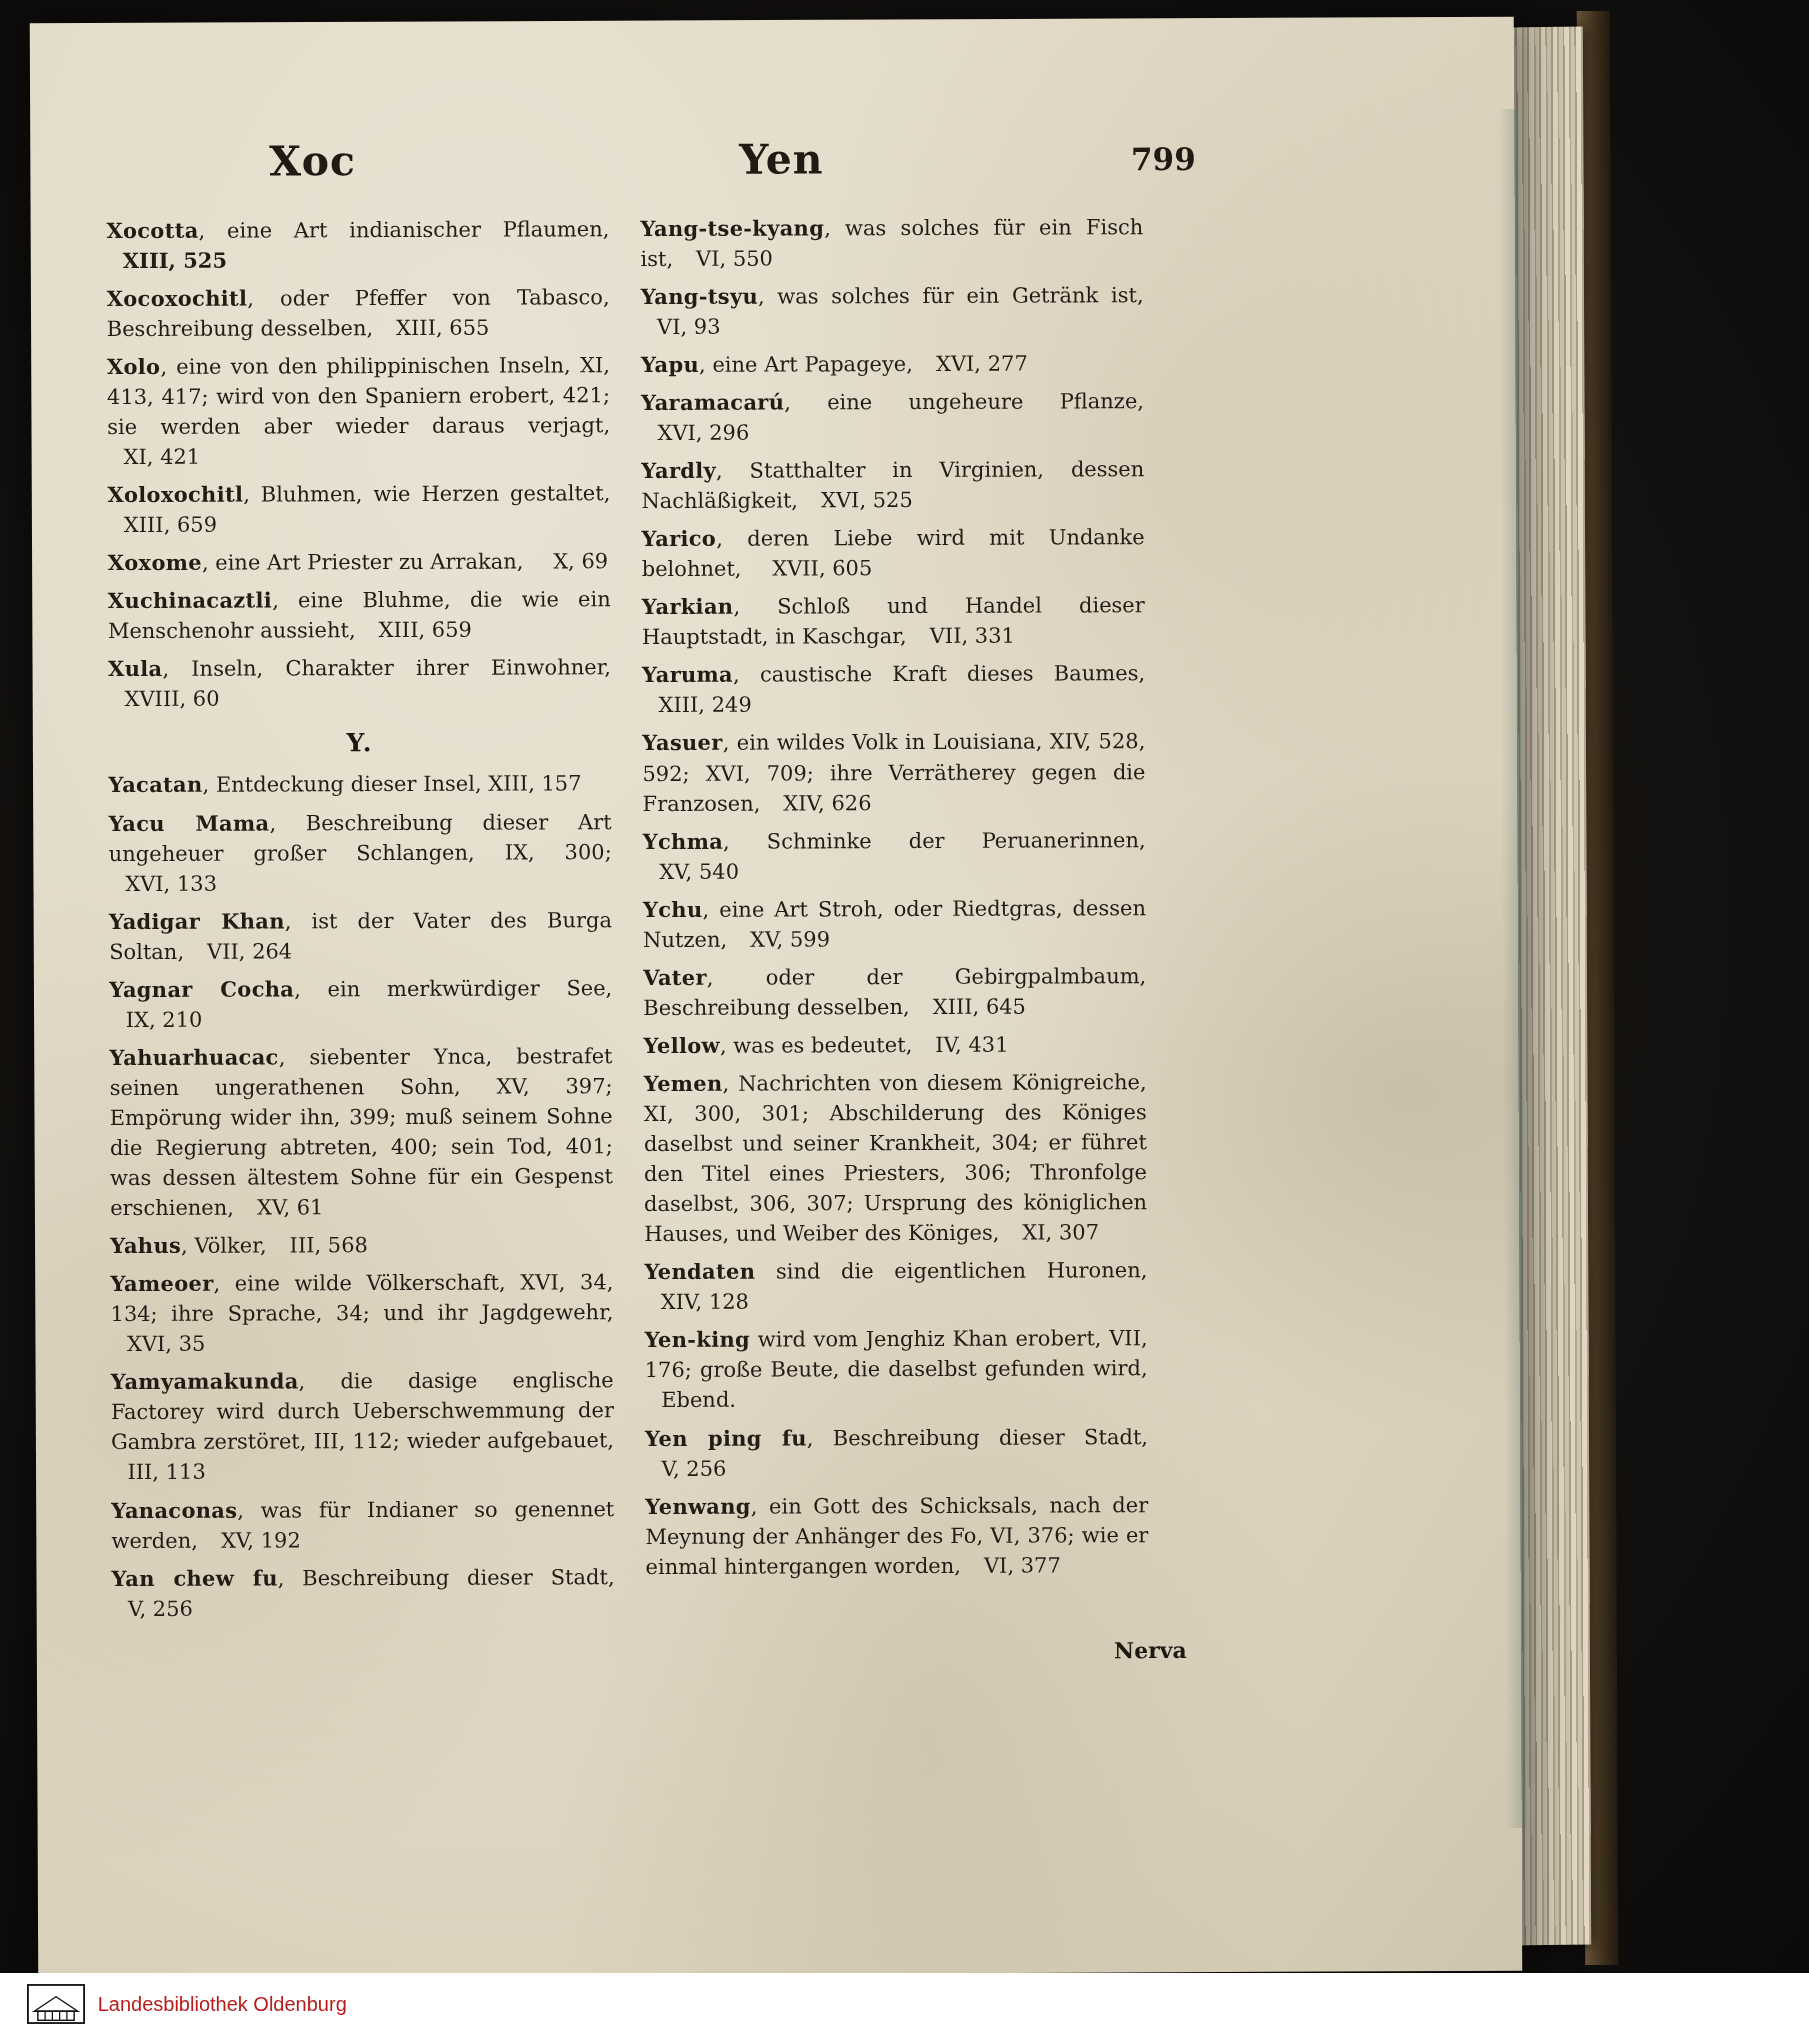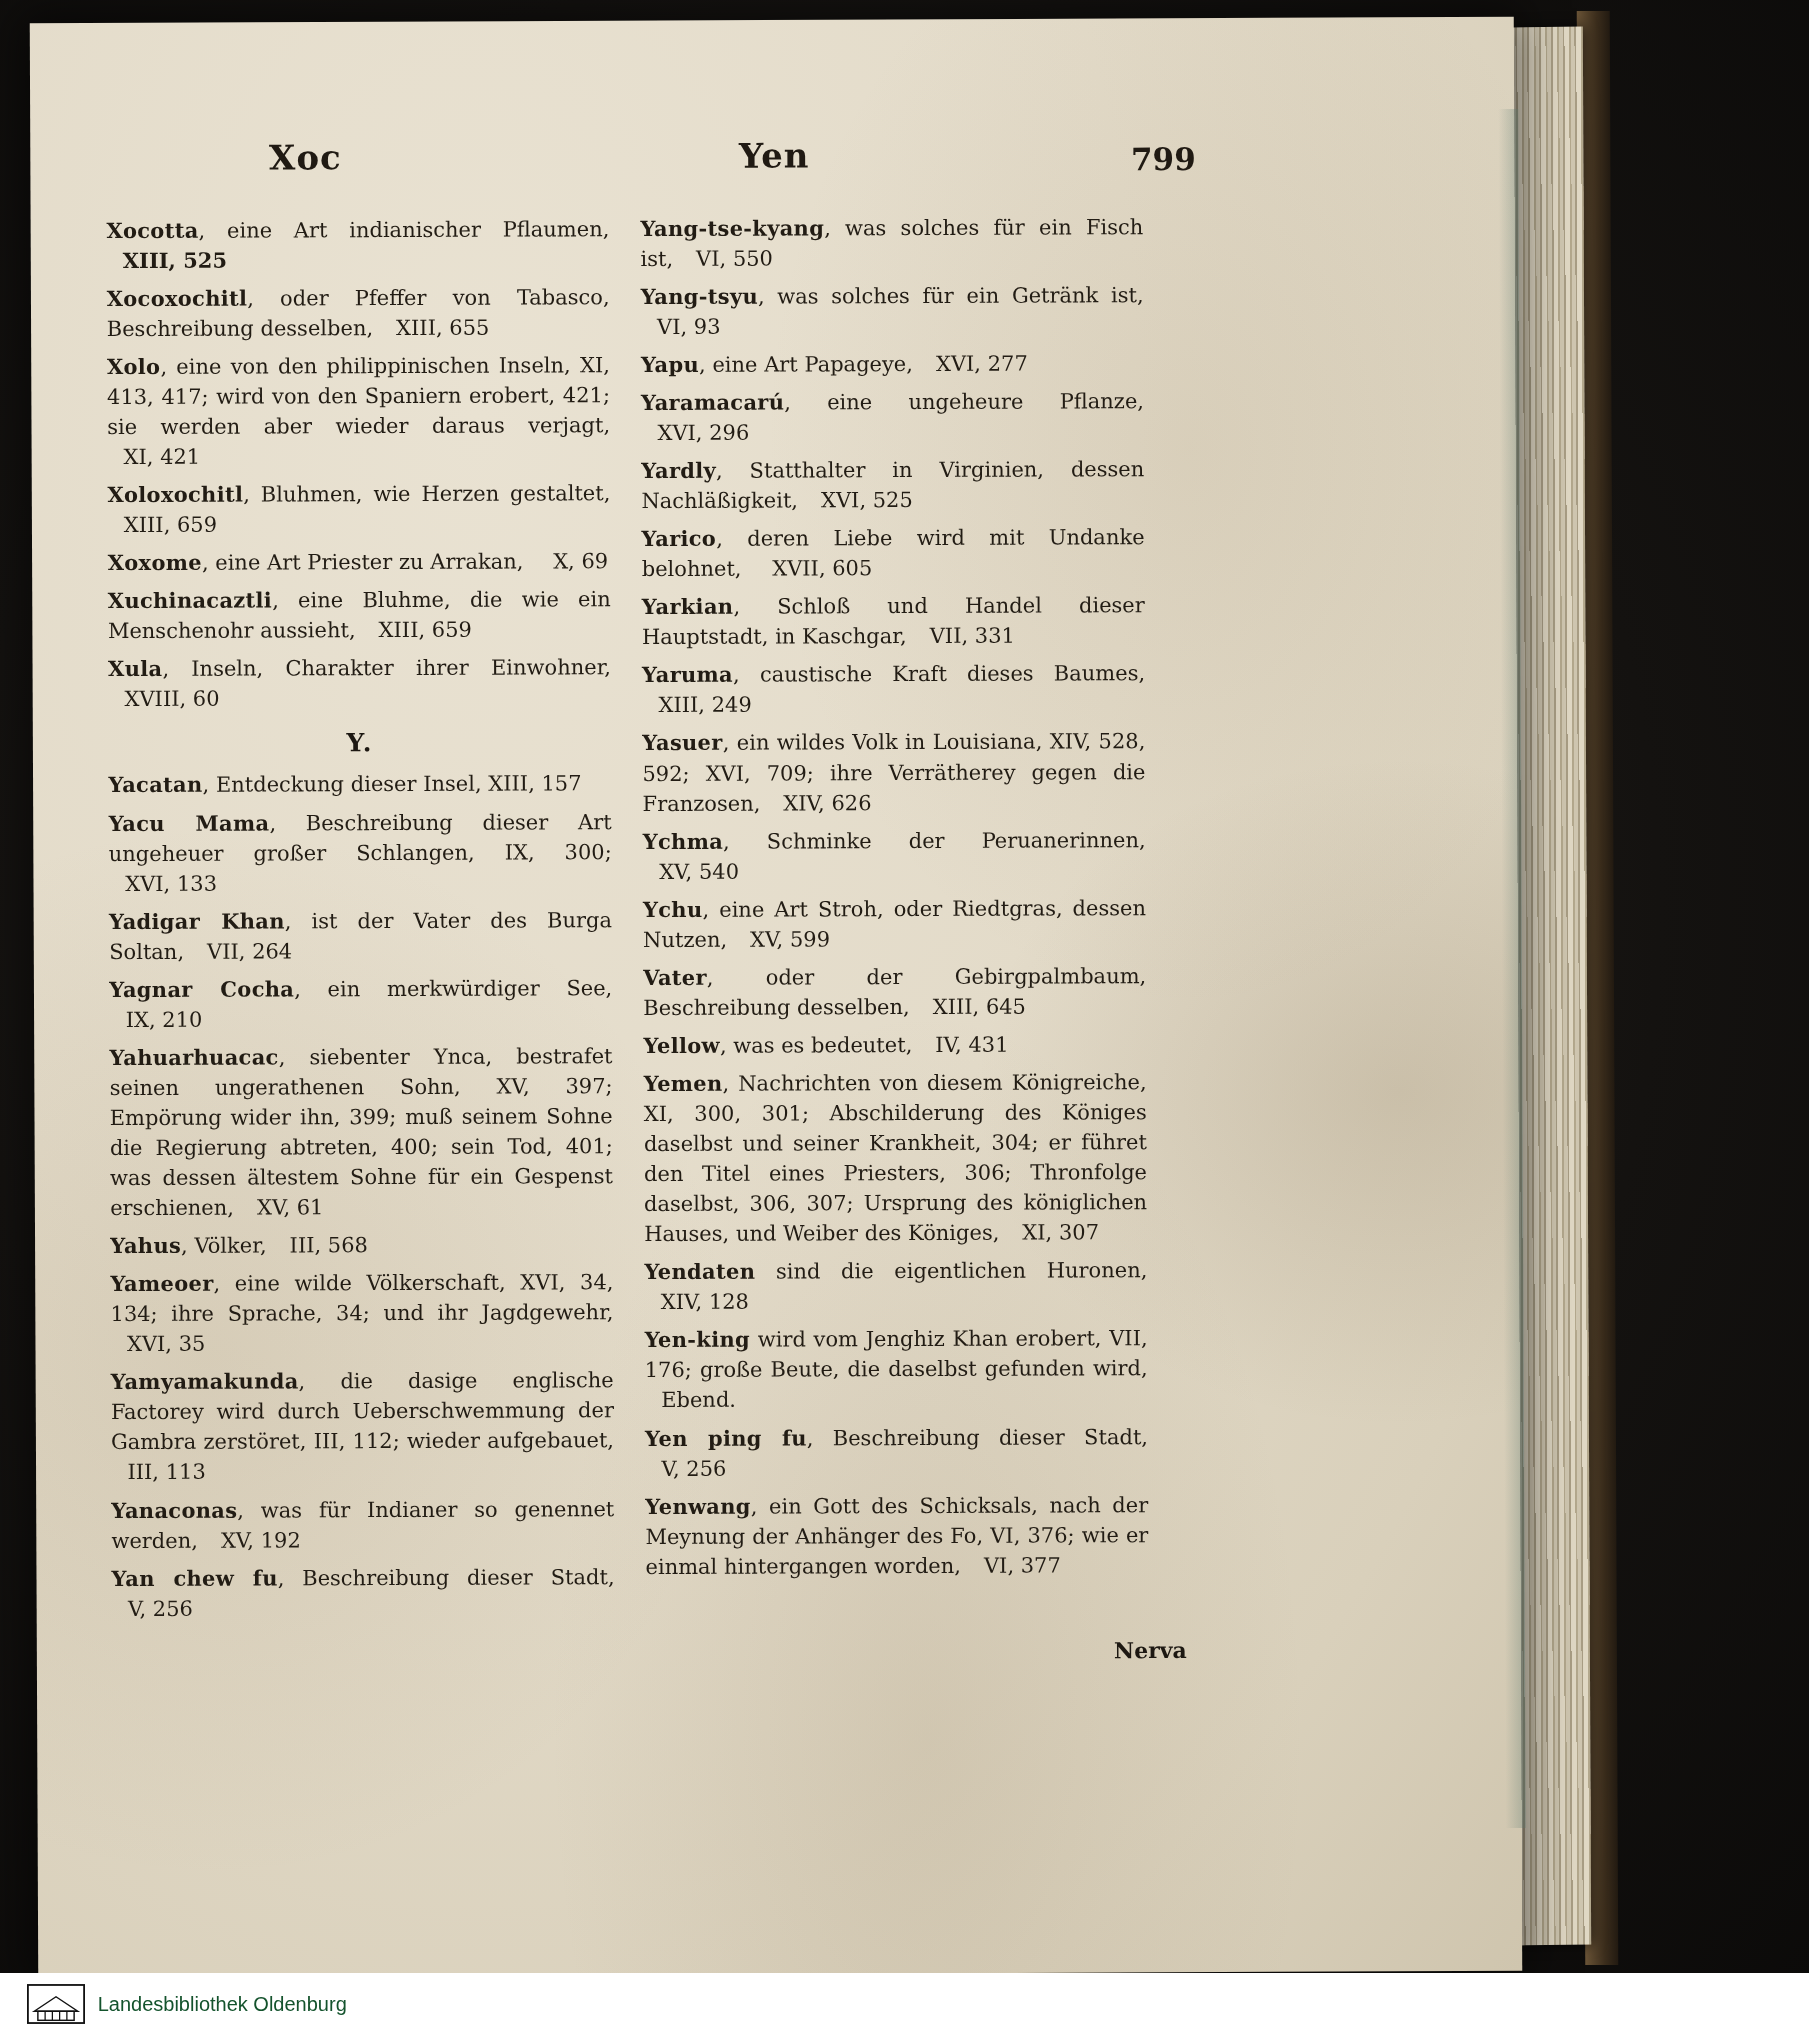--- a/index.html
+++ b/index.html
@@ -105,21 +105,21 @@
 
   .running-head {
     position: relative;
     height: 54px;
     margin-bottom: 23.5px;
   }
   .rh-left, .rh-center, .rh-right {
     position: absolute;
     font-family: "DejaVu Serif", serif;
     font-weight: 700;
-    font-size: 34px;
+    font-size: 41px;
     letter-spacing: 0.9px;
     color: #201a13;
   }
   .rh-left  { left: 163px;  top: 0; }
   .rh-center{ left: 633px;  top: 0; }
   .rh-right { right: 5.4px;   top: 7.2px; font-size: 31px; font-weight: 700; letter-spacing: 0; }
 
   .columns {
     display: flex;
     gap: 31px;
@@ -175,21 +175,21 @@
     background: #ffffff;
     display: flex;
     align-items: center;
     gap: 12.7px;
     padding-left: 27px;
     box-sizing: border-box;
   }
   #footer-strip .lib-name {
     font-family: "Liberation Sans", sans-serif;
     font-size: 20px;
-    color: #14532d;
+    color: #b91c1c;
   }
   .lib-logo {
     width: 58px;
     height: 40px;
   }
 </style>
 </head>
 <body>
 
 <div id="scan">

